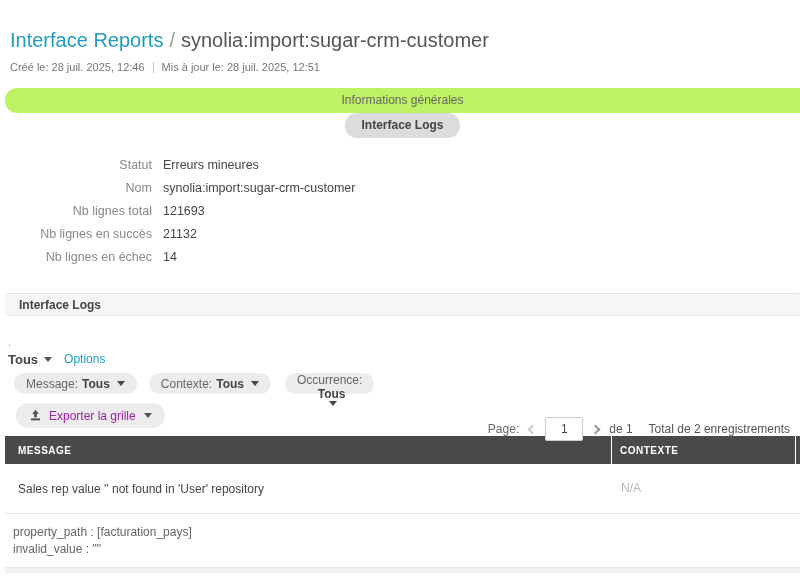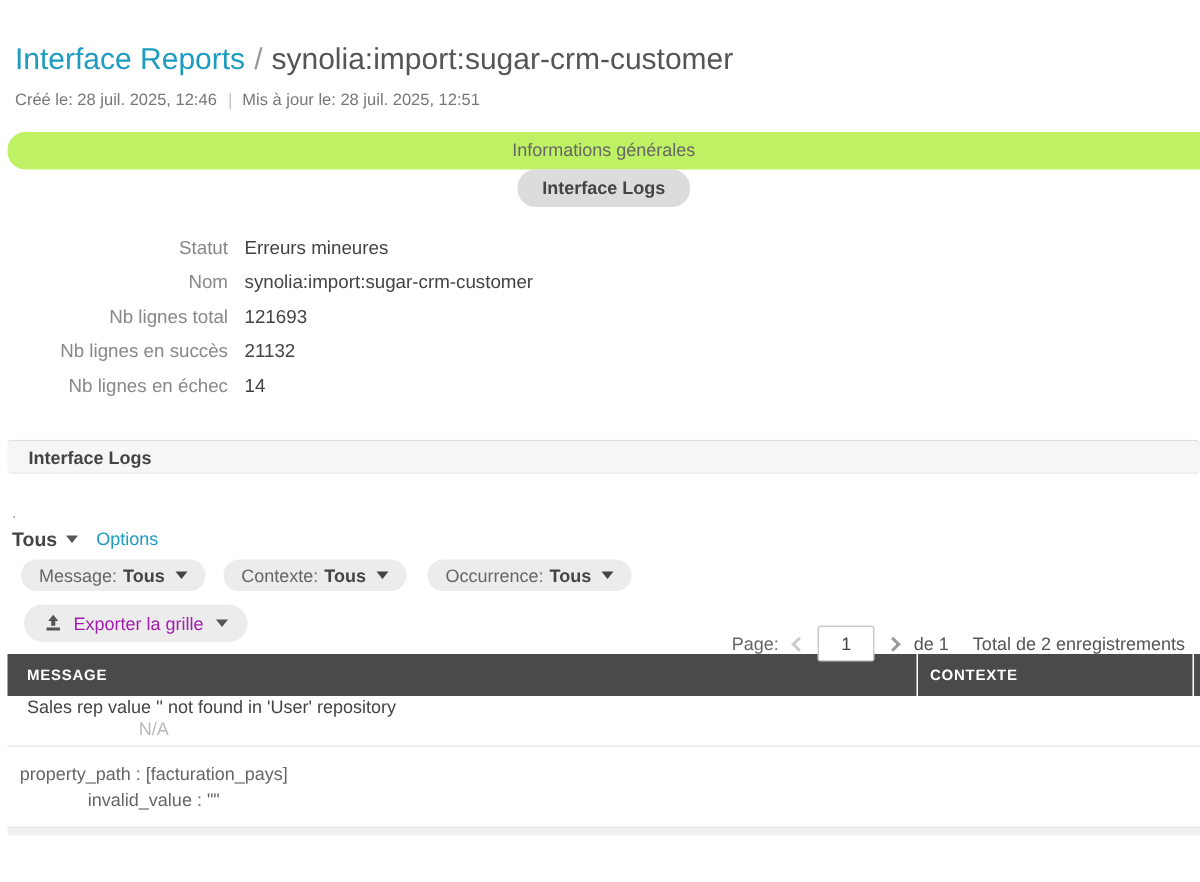--- a/index.html
+++ b/index.html
@@ -41,51 +41,51 @@
   .view-selector { font-size:13px; font-weight:bold; color:#444; display:flex; align-items:center; cursor:pointer; }
   .caret { display:inline-block; width:0; height:0; border-left:4px solid transparent;
            border-right:4px solid transparent; border-top:5px solid #555; margin-left:6px; }
   .options-link { font-size:12px; color:#1e9cc0; margin-left:12px; cursor:pointer; }
 
   .filters-row { margin:5px 0 0 14px; display:flex; align-items:center; }
   .filter-pill { background:#ececec; border-radius:11px; height:21px; display:flex; align-items:center;
                  padding:0 12px; margin-right:12px; font-size:12px; color:#666; cursor:pointer; white-space:nowrap; }
   .filter-pill b { color:#444; margin-left:4px; }
   .filter-pill .caret { border-top-color:#444; margin-left:7px; }
-  .filter-pill:nth-child(3) { margin-left:2px; }
+  .filter-pill:nth-child(3) { margin-left:2px;flex-direction:column; }
 
   .actions-row { margin:9px 10px 0 16px; display:flex; align-items:center; height:25px; }
   .export-btn { background:#ececec; border-radius:13px; height:25px; display:flex; align-items:center;
                 padding:0 13px; font-size:12px; color:#a21caf; cursor:pointer; white-space:nowrap; }
   .export-btn svg { margin-right:7px; }
   .export-btn .caret { border-top-color:#555; margin-left:8px; }
 
   .pagination { margin-left:auto; display:flex; align-items:center; font-size:12px; color:#666;margin-top:27px; }
   .pagination .chev { display:inline-block; width:7px; height:7px; border-right:2px solid #999;
                       border-bottom:2px solid #999; }
   .pagination .chev.prev { transform:rotate(135deg); border-color:#ccc; margin:0 9px 0 10px; }
   .pagination .chev.next { transform:rotate(-45deg); margin:0 10px 0 9px; }
   .page-input { width:38px; height:24px; border:1px solid #ccc; border-radius:2px; text-align:center;
                 font-size:12px; color:#444; font-family:"Liberation Sans", sans-serif; }
   .pagination .of { color:#555; margin-right:16px; }
   .pagination .total { color:#555; }
 
   
-  .grid { margin:8px 0 0 5px; width:795px;text-align:center; }
+  .grid { margin:8px 0 0 5px; width:795px; }
   .grid-head { display:flex; background:#4a4a4a; height:28px; }
   .gh-cell { color:#fff; font-size:10px; font-weight:bold; letter-spacing:0.5px; display:flex;
              align-items:center; cursor:pointer; }
   .gh-msg { width:607px; padding-left:13px; border-right:1px solid #fff; }
   .gh-ctx { width:184px; padding-left:8px; border-right:1px solid #fff; }
   .gh-rest { flex:1; }
   .grid-row { display:flex; border-bottom:1px solid #e8e8e8; background:#fff; }
   .gr-msg { width:608px; padding-left:13px; font-size:12px; color:#444; display:flex; align-items:center; }
   .gr-ctx { width:187px; padding-left:8px; font-size:12px; color:#666; display:flex;
             flex-direction:column; justify-content:center; line-height:17px; }
-  .row-1 { height:34px;flex-direction:column; }
+  .row-1 { height:50px; }
   .row-2 { height:54px; }
   .gr-ctx.muted { color:#b9b9b9; }
   .grid-foot { height:5px; background:#f1f1f1; }
 </style>
 </head>
 <body>
 
 <div class="page">
 
   <div class="titlebar">

